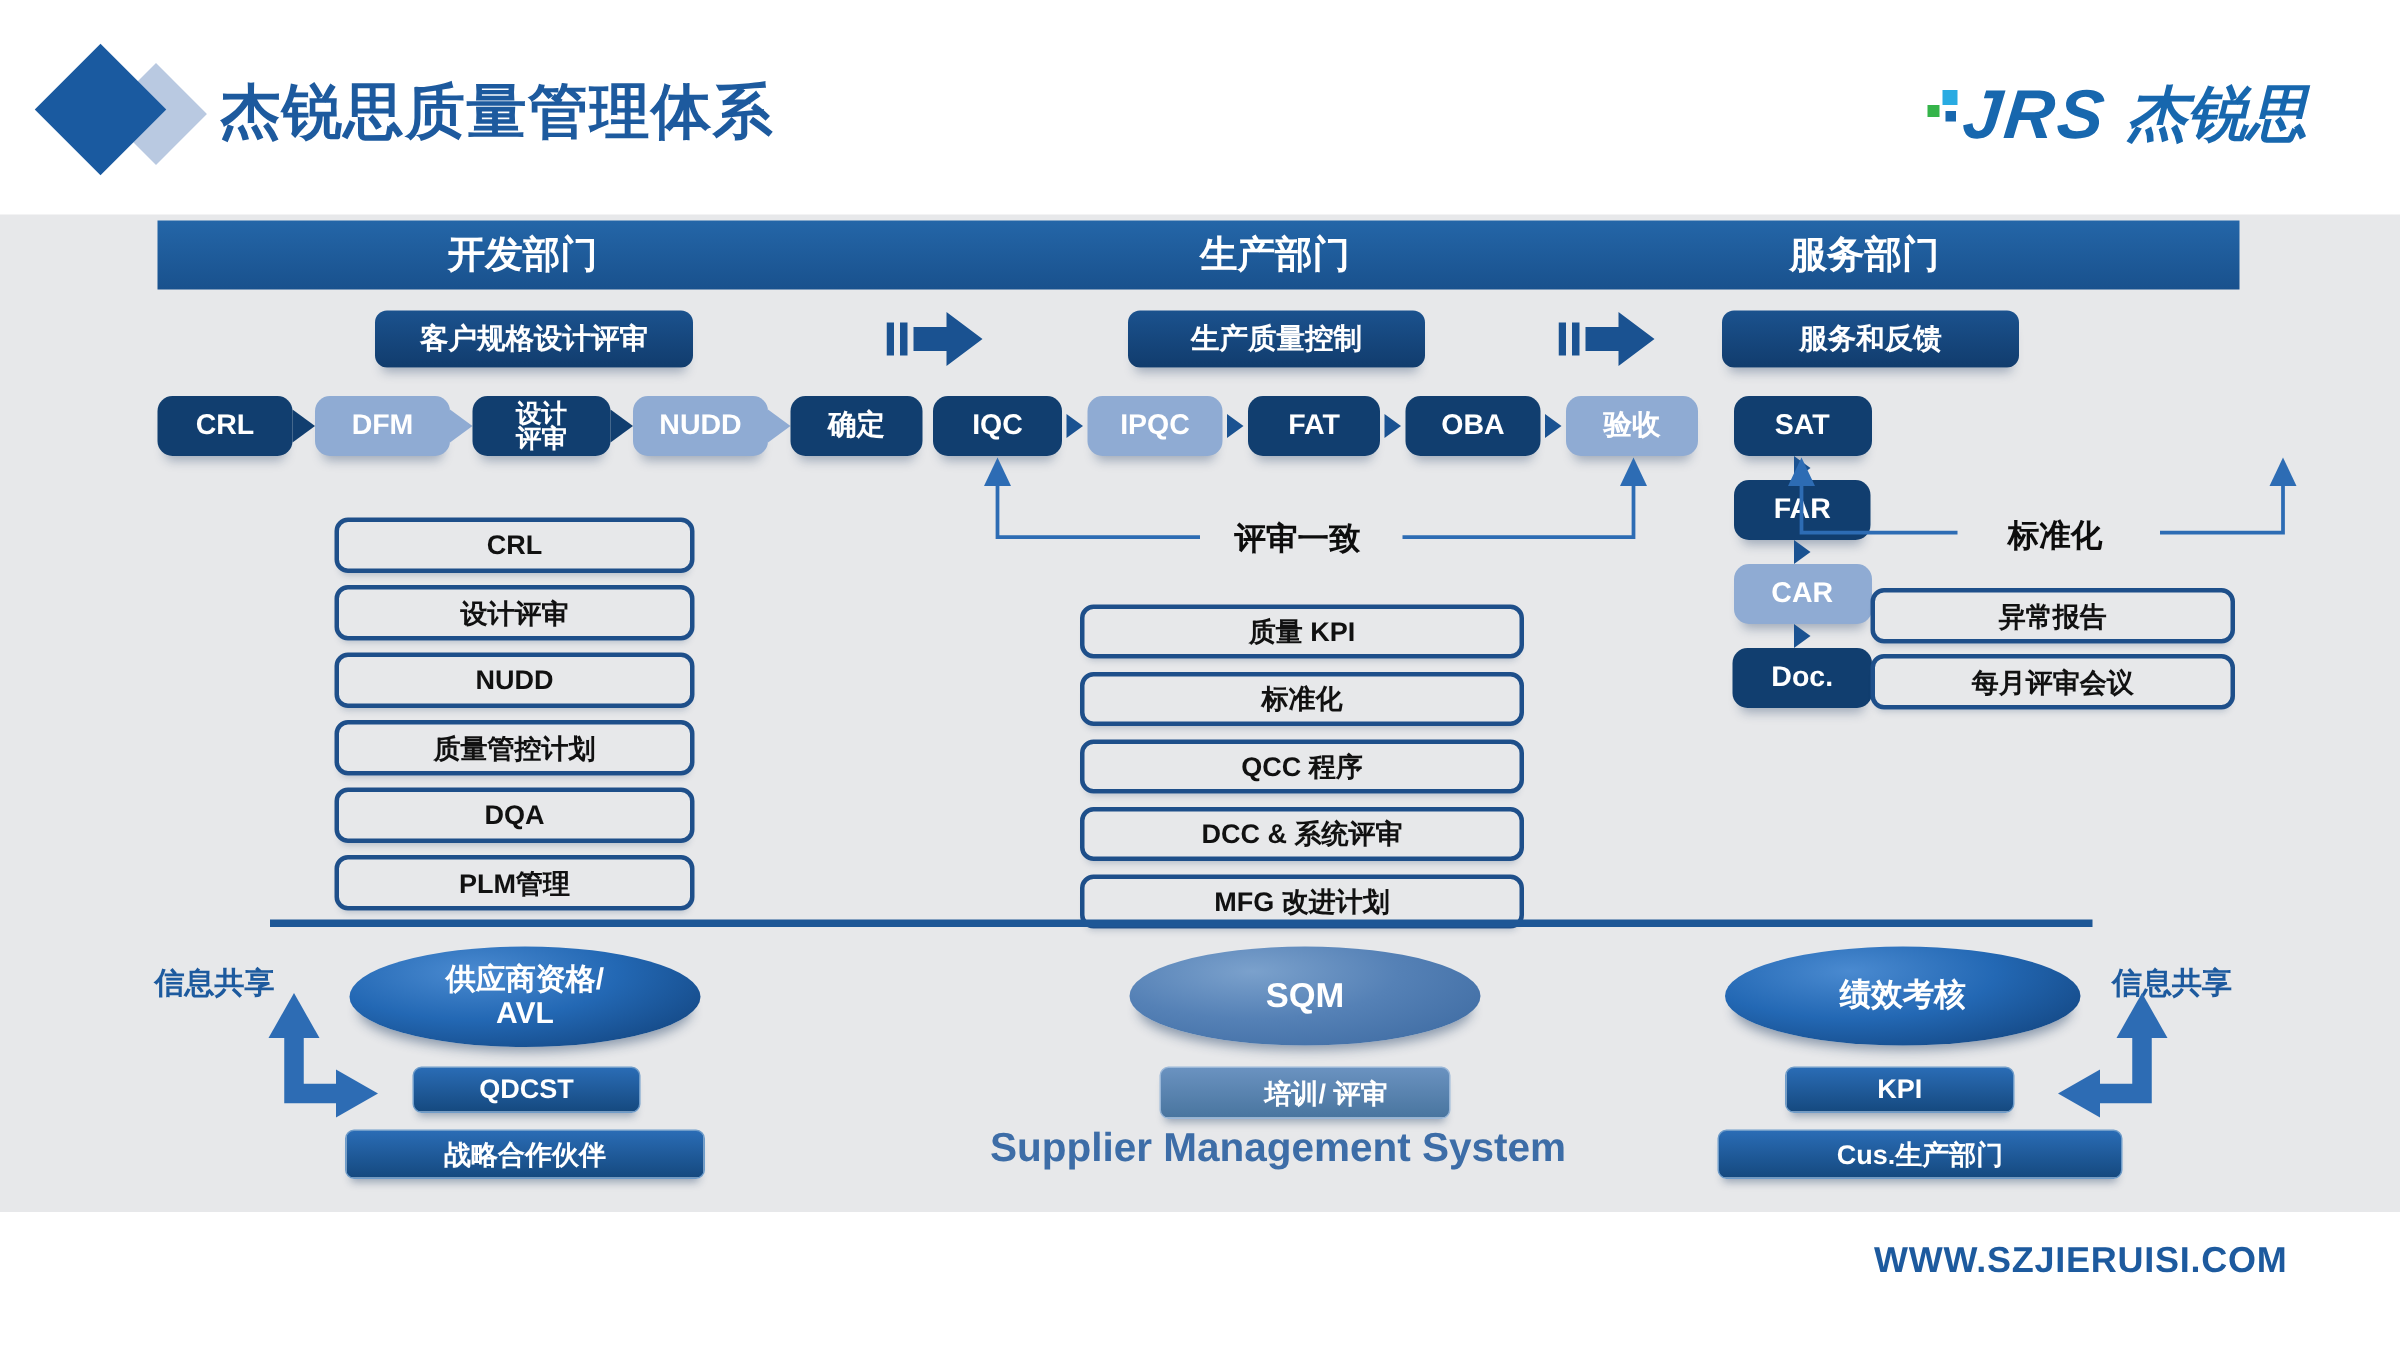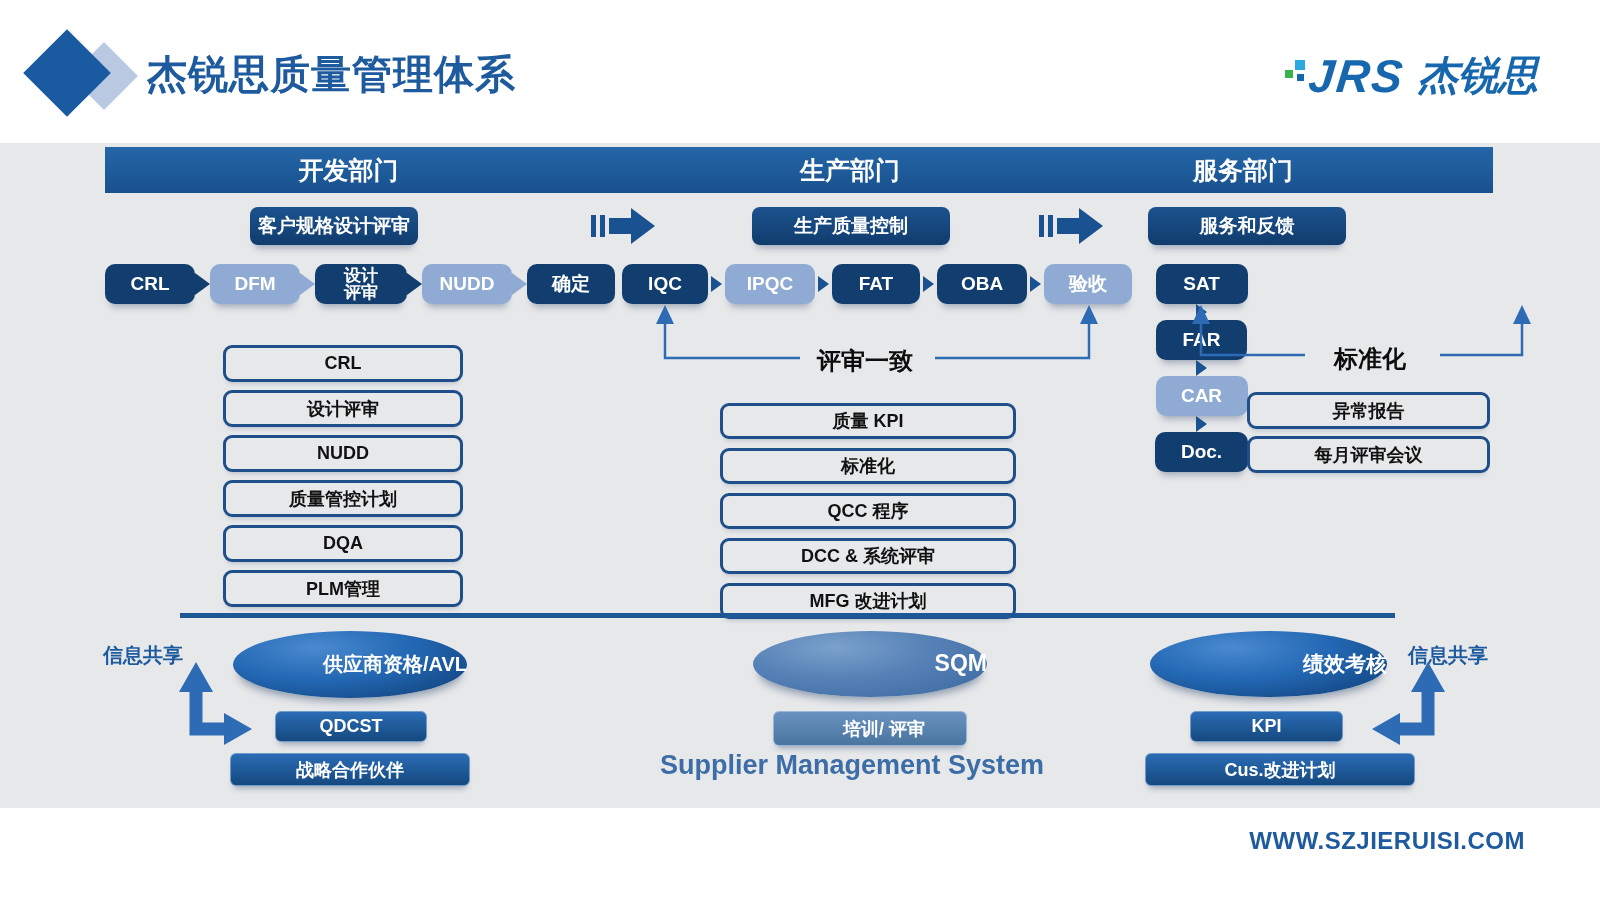--- a/index.html
+++ b/index.html
@@ -26,21 +26,21 @@
   .band { left:105px; top:147px; width:1388px; height:46px; background:linear-gradient(180deg,#2466a8,#19518d); }
   .dept { position:absolute; top:0; height:46px; line-height:46px; color:#ffffff; font-size:25px; font-weight:900; text-align:center; }
   .dept-dev { left:0; width:476px;padding-left:11px; }
   .dept-prod { left:545px; width:400px; }
   .dept-svc { left:938px; width:400px; }
 
   
   .stage { height:38px; border-radius:8px; background:linear-gradient(180deg,#1b528e,#113c6d);
            color:#fff; font-size:19px; font-weight:900; display:flex; align-items:center; justify-content:center;
            box-shadow:0 8px 7px -5px rgba(25,55,95,.35); }
-  .stage-dev { left:250px; top:207px; width:168px;font-family:Liberation Serif, serif; }
+  .stage-dev { left:250px; top:207px; width:212px;font-family:Liberation Serif, serif; }
   .stage-prod { left:752px; top:207px; width:198px; }
   .stage-svc { left:1148px; top:207px; width:198px; }
   .big-arrow { width:66px; height:40px; }
   .big-arrow-1 { left:591px; top:206px; }
   .big-arrow-2 { left:1039px; top:206px; }
 
   
   .chain { display:flex; align-items:center; top:264px; }
   .chain-dev { left:105px; }
   .chain-prod { left:622px; }
@@ -61,31 +61,31 @@
   .olist { display:flex; flex-direction:column; }
   .olist-item { border:3px solid #1e4f8a; border-radius:9px; display:flex; align-items:center; justify-content:center;
                 font-weight:900; color:#111111; background:transparent; box-shadow:0 5px 5px -4px rgba(25,55,95,.25); }
   .list-dev { left:223px; top:345px; width:240px; }
   .list-dev .olist-item { height:37px; margin-bottom:8px; font-size:18px; }
   .list-prod { left:720px; top:392px; width:296px;margin-top:11px; }
   .list-prod .olist-item { height:36px; margin-bottom:9px; font-size:18px; }
   .list-svc { left:1247px; top:392px; width:243px; }
   .list-svc .olist-item { height:37px; margin-bottom:7px; font-size:18px; }
 
-  .conn-label { font-size:24px; font-weight:900; color:#0d0d0d; text-align:center; }
+  .conn-label { font-size:21px; font-weight:900; color:#0d0d0d; text-align:center; }
   .conn-prod { left:810px; top:345px; width:110px; }
   .conn-svc  { left:1315px; top:343px; width:110px; }
 
   .divider { left:180px; top:613px; width:1215px; height:5px; background:#1e5796; }
 
   
   .share-label { font-size:20px; font-weight:900; color:#1d5a9e; }
   .share-left { left:103px; top:642px; }
   .share-right { left:1408px; top:642px; }
-  .ellipse { border-radius:50%; display:flex; flex-direction:row; align-items:center; justify-content:flex-end;
+  .ellipse { border-radius:50%; display:flex; flex-direction:column; align-items:center; justify-content:center;
              color:#ffffff; font-weight:900; line-height:1.12;
              background:radial-gradient(ellipse at 35% 25%, #4a8ad0 0%, #2368b4 45%, #0f3d74 100%);
              box-shadow:0 9px 8px -6px rgba(25,55,95,.45); }
   .ellipse.steel { background:radial-gradient(ellipse at 35% 25%, #7ba1cc 0%, #5581b6 45%, #3a679e 100%); }
   .el-supplier { left:233px; top:631px; width:234px; height:67px; font-size:20px; }
   .el-sqm { left:753px; top:631px; width:234px; height:66px; font-size:23px; }
   .el-perf { left:1150px; top:631px; width:237px; height:66px; font-size:21px; }
   .bbox { background:linear-gradient(180deg,#2a6cb5,#15497f); border:1px solid #6f9cc9; border-radius:6px;
           color:#ffffff; font-weight:900; display:flex; align-items:center; justify-content:center; font-size:18px;
           box-shadow:0 6px 6px -4px rgba(25,55,95,.4); }
@@ -219,21 +219,21 @@
   </div>
   <div class="abs bbox b-qdcst">QDCST</div>
   <div class="abs bbox b-strategic">战略合作伙伴</div>
 
   <div class="abs ellipse steel el-sqm">SQM</div>
   <div class="abs bbox steel b-training">培训/ 评审</div>
   <div class="abs sms-title">Supplier Management System</div>
 
   <div class="abs ellipse el-perf">绩效考核</div>
   <div class="abs bbox b-kpi">KPI</div>
-  <div class="abs bbox b-cus">Cus.改进计划</div>
+  <div class="abs bbox b-cus">Cus.生产部门</div>
 
   <div class="abs footer-url">WWW.SZJIERUISI.COM</div>
 
   <svg class="abs overlay" viewBox="0 0 1600 900">
 
     <g stroke="#2d6cb4" stroke-width="2.5" fill="none">
       <path d="M800,358 L665,358 L665,322"></path>
       <path d="M935,358 L1089,358 L1089,322"></path>
       <path d="M1305,355 L1201,355 L1201,322"></path>
       <path d="M1440,355 L1522,355 L1522,322"></path>

